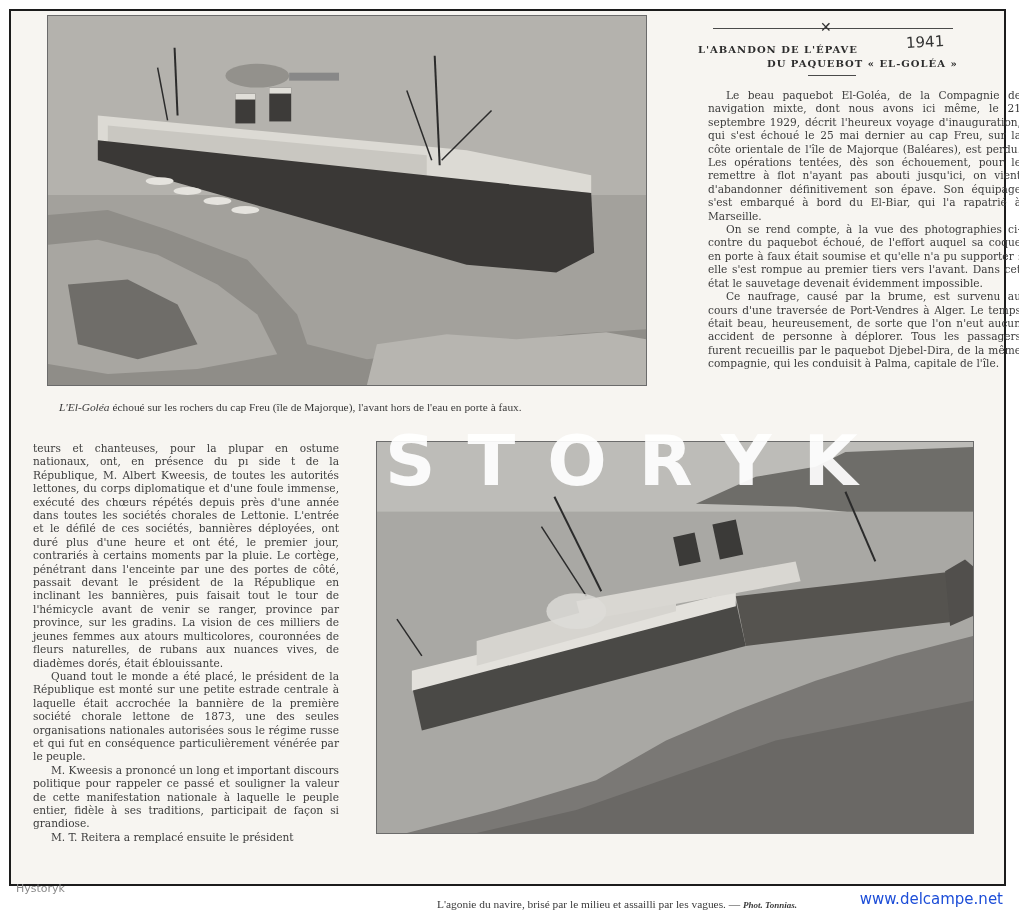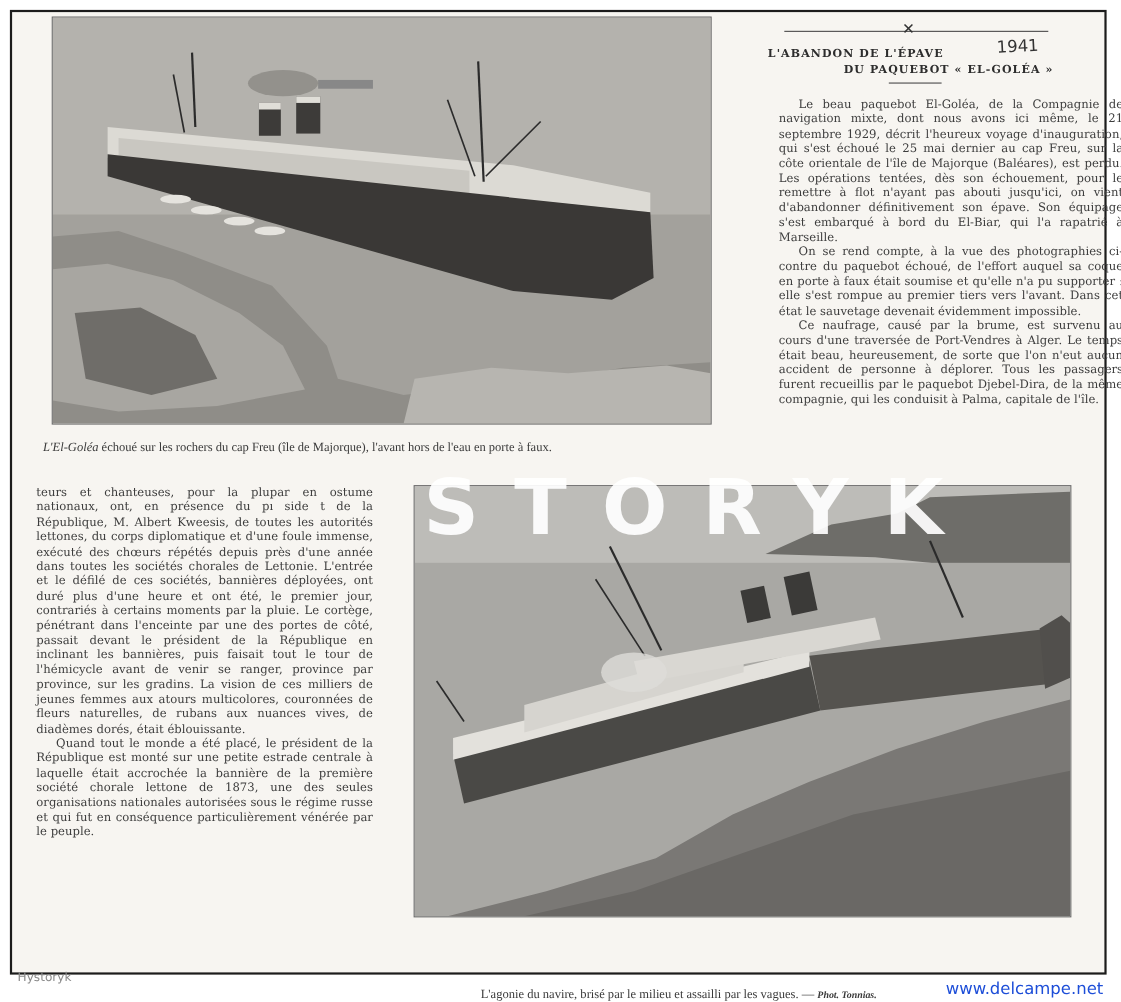--- a/index.html
+++ b/index.html
@@ -65,21 +65,21 @@
   }
   .body-text p { margin: 0; text-indent: 18px; }
   .col-right { position: absolute; left: 672px; top: 89px; width: 313px; margin-left: 36px; }
   .col-left { position: absolute; left: 33px; top: 442px; width: 306px; }
   .col-left p:first-child { text-indent: 0; }
 
   .caption {
     position: absolute; font-family: "Liberation Serif", serif; font-size: 11.4px; color: #3a3a3a;
     white-space: nowrap;
   }
-  .caption1 { left: 39px; top: 401px; }
+  .caption1 { left: 59px; top: 401px; }
   .caption2 { left: 437px; top: 898px; }
   .caption i { font-style: italic; }
   .phot { font-style: italic; font-size: 9px; font-weight: bold; }
 
   .footer-left {
     position: absolute; left: 16px; top: 882px;
     font-family: "DejaVu Sans", sans-serif; font-size: 11px; color: #8a8a8a;
   }
   .footer-right {
     position: absolute; right: 16px; top: 890px;
@@ -142,20 +142,22 @@
   <p>Ce naufrage, causé par la brume, est survenu au cours d'une traversée de Port-Vendres à Alger. Le temps était beau, heureusement, de sorte que l'on n'eut aucun accident de personne à déplorer. Tous les passagers furent recueillis par le paquebot Djebel-Dira, de la même compagnie, qui les conduisit à Palma, capitale de l'île.</p>
 </div>
 
 <div class="caption caption1">
   <i>L'El-Goléa</i><span> échoué sur les rochers du cap Freu (île de Majorque), l'avant hors de l'eau en porte à faux.</span>
 </div>
 
 <div class="col-left body-text">
   <p>teurs et chanteuses, pour la plupar en ostume nationaux, ont, en présence du pı side t de la République, M. Albert Kweesis, de toutes les autorités lettones, du corps diplomatique et d'une foule immense, exécuté des chœurs répétés depuis près d'une année dans toutes les sociétés chorales de Lettonie. L'entrée et le défilé de ces sociétés, bannières déployées, ont duré plus d'une heure et ont été, le premier jour, contrariés à certains moments par la pluie. Le cortège, pénétrant dans l'enceinte par une des portes de côté, passait devant le président de la République en inclinant les bannières, puis faisait tout le tour de l'hémicycle avant de venir se ranger, province par province, sur les gradins. La vision de ces milliers de jeunes femmes aux atours multicolores, couronnées de fleurs naturelles, de rubans aux nuances vives, de diadèmes dorés, était éblouissante.</p>
   <p>Quand tout le monde a été placé, le président de la République est monté sur une petite estrade centrale à laquelle était accrochée la bannière de la première société chorale lettone de 1873, une des seules organisations nationales autorisées sous le régime russe et qui fut en conséquence particulièrement vénérée par le peuple.</p>
+  <p>M. Kweesis a prononcé un long et important discours politique pour rappeler ce passé et souligner la valeur de cette manifestation nationale à laquelle le peuple entier, fidèle à ses traditions, participait de façon si grandiose.</p>
+  <p>M. T. Reitera a remplacé ensuite le président</p>
 </div>
 
 <div class="photo photo2">
   <svg viewBox="0 0 598 393" preserveAspectRatio="none">
     <rect x="0" y="0" width="598" height="393" fill="#bdbcb8"></rect>
 
     <polygon points="320,62 380,35 440,25 470,10 598,5 598,90 540,80 470,70 420,65" fill="#6e6d69"></polygon>
 
     <rect x="0" y="70" width="598" height="323" fill="#a9a8a4"></rect>
 

